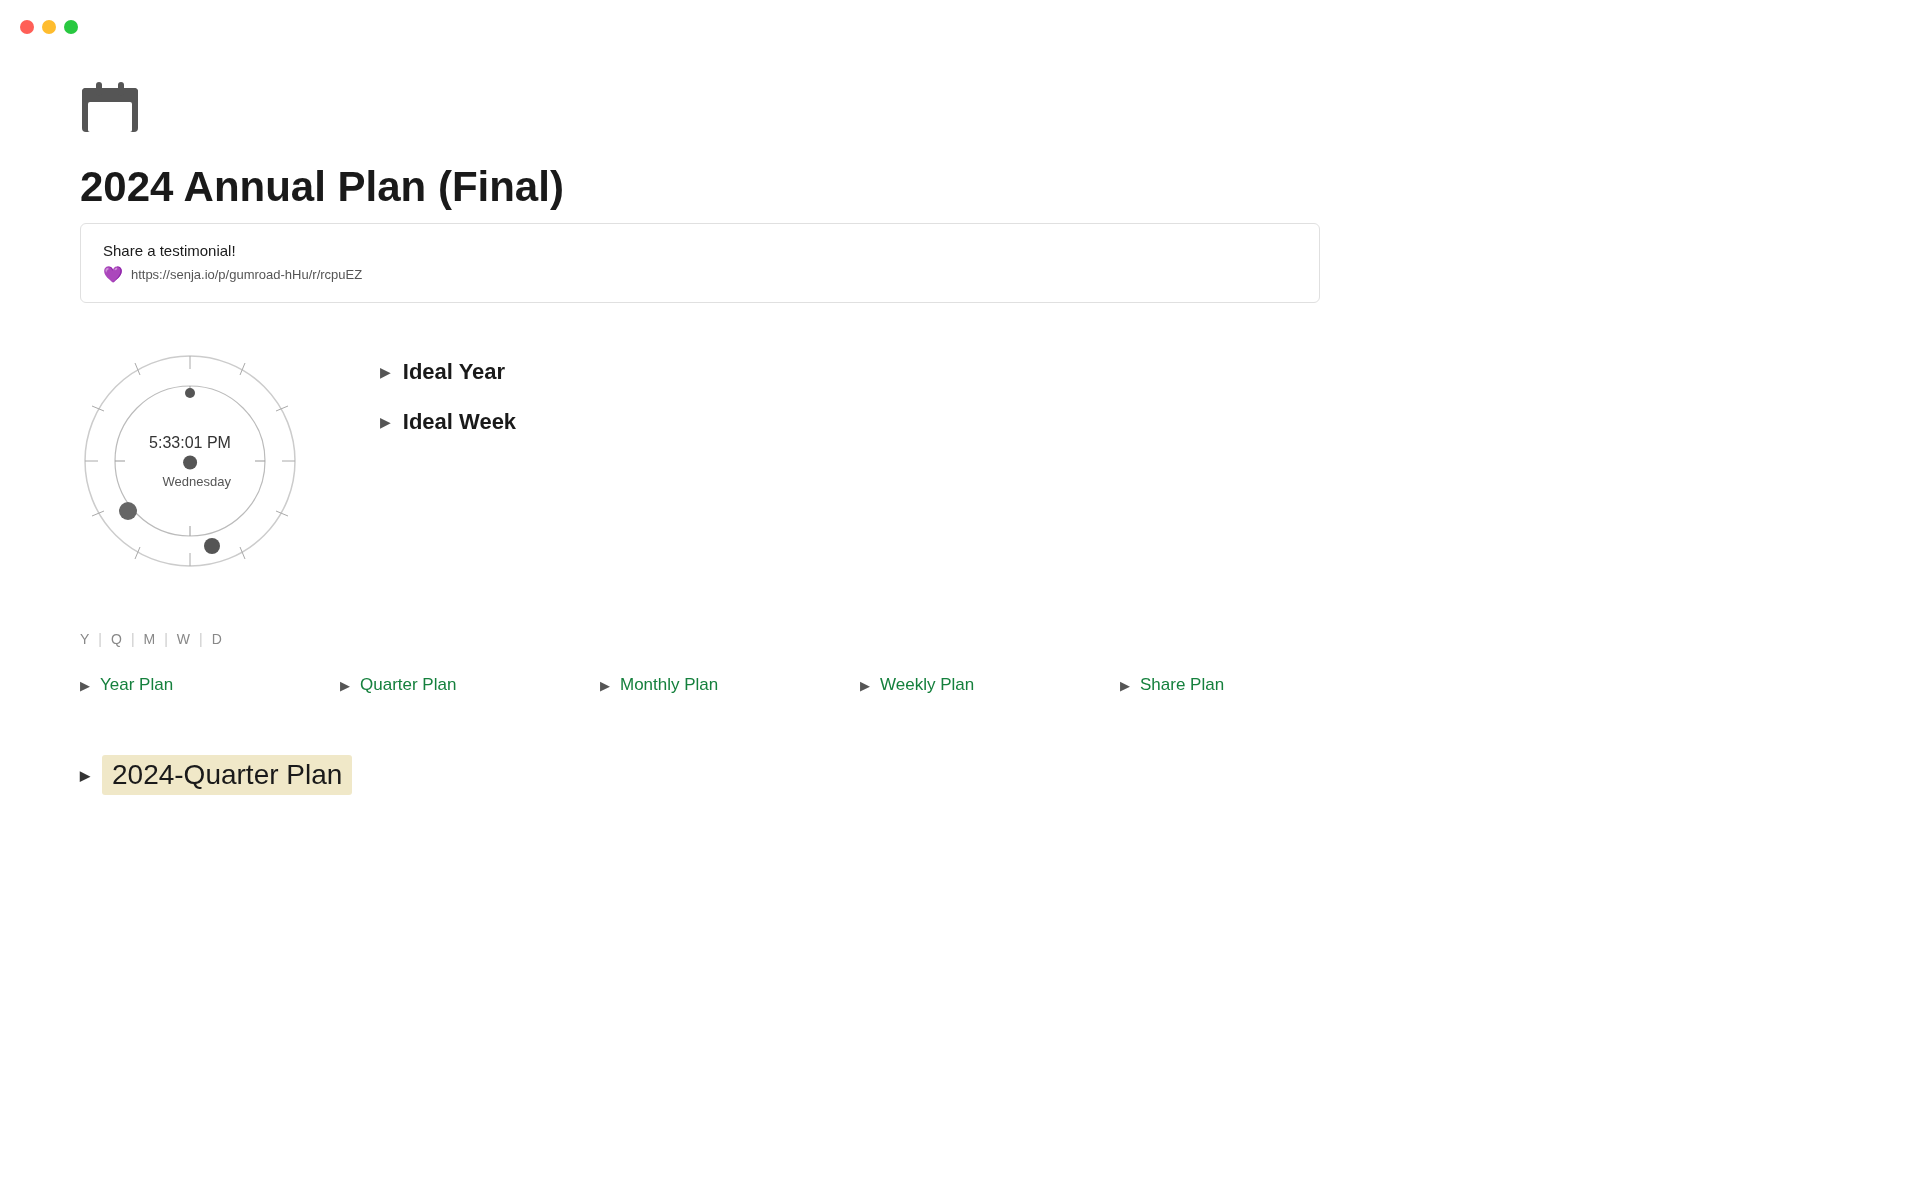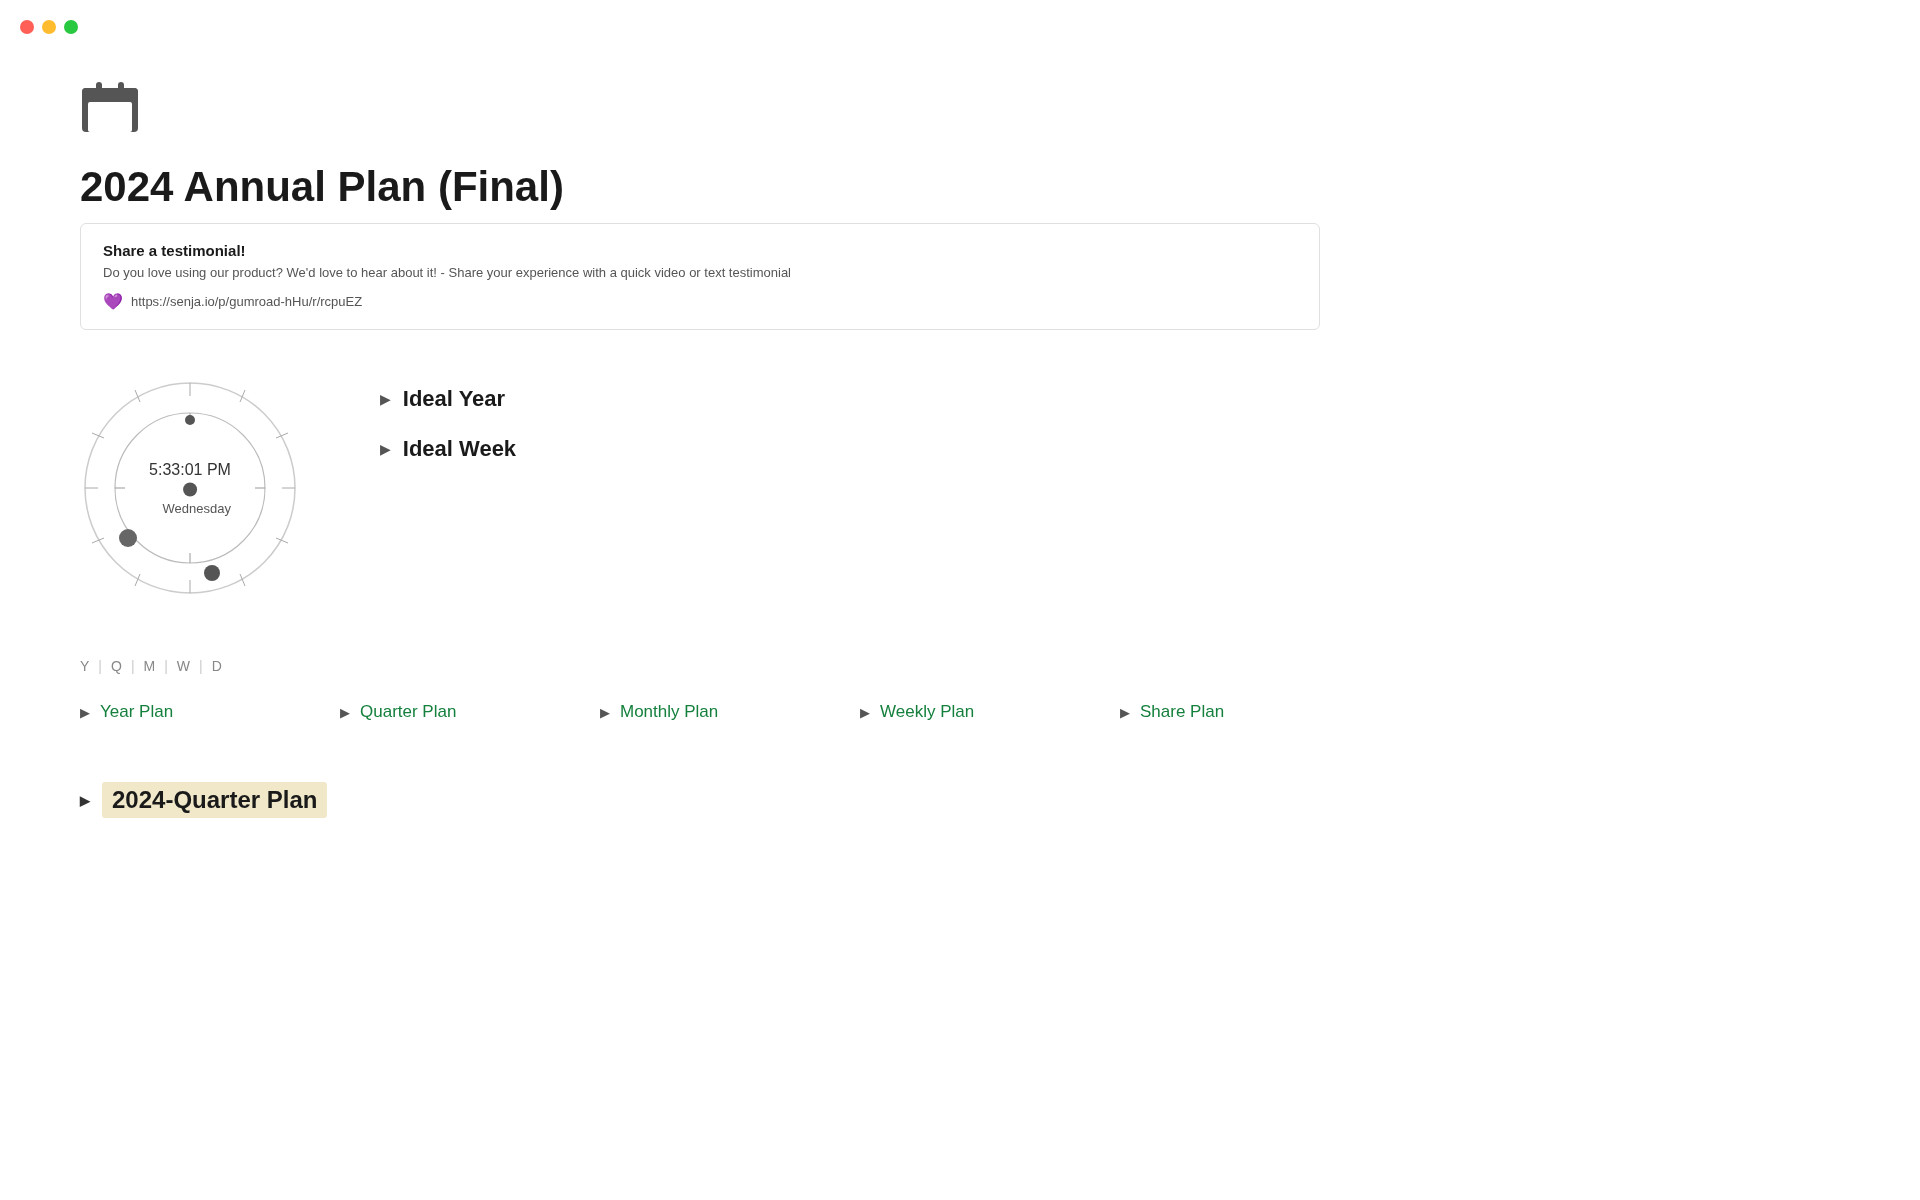--- a/index.html
+++ b/index.html
@@ -65,21 +65,21 @@
     .testimonial-box {
       border: 1px solid #e0e0e0;
       border-radius: 6px;
       padding: 18px 22px;
       margin-bottom: 48px;
       max-width: 1240px;
     }
 
     .testimonial-title {
       font-size: 15px;
-      font-weight: 700;
+      font-weight: 400;
       color: #1a1a1a;
       margin-bottom: 6px;
     }
 
     .testimonial-desc {
       font-size: 13px;
       color: #555;
       margin-bottom: 12px;
     }
 
@@ -233,22 +233,22 @@
       cursor: pointer;
     }
 
     .quarter-triangle {
       font-size: 13px;
       color: #333;
       font-weight: 700;
     }
 
     .quarter-label {
-      font-size: 24px;
-      font-weight: 700;
+      font-size: 28px;
+      font-weight: 400;
       color: #1a1a1a;
       background: #f0e8c8;
       padding: 4px 10px;
       border-radius: 3px;
     }
   </style>
 </head>
 <body>
 
 <div class="traffic-lights">
@@ -266,21 +266,20 @@
       <rect x="8" y="22" width="44" height="30" rx="2" fill="#fff"></rect>
       <rect x="16" y="2" width="6" height="14" rx="3" fill="#555"></rect>
       <rect x="38" y="2" width="6" height="14" rx="3" fill="#555"></rect>
     </svg>
   </div>
 
   <h1 class="page-title">2024 Annual Plan (Final)</h1>
 
   <div class="testimonial-box">
     <div class="testimonial-title">Share a testimonial!</div>
-    <div class="testimonial-desc">Do you love using our product? We'd love to hear about it! - Share your experience with a quick video or text testimonial</div>
     <div class="testimonial-link-row">
       <span class="heart-icon">💜</span>
       <a class="testimonial-link" href="#">https://senja.io/p/gumroad-hHu/r/rcpuEZ</a>
     </div>
   </div>
 
   <div class="clock-section">
 
     <div class="clock-widget">
       <svg class="clock-outer-ring" viewBox="0 0 220 220" xmlns="http://www.w3.org/2000/svg">

